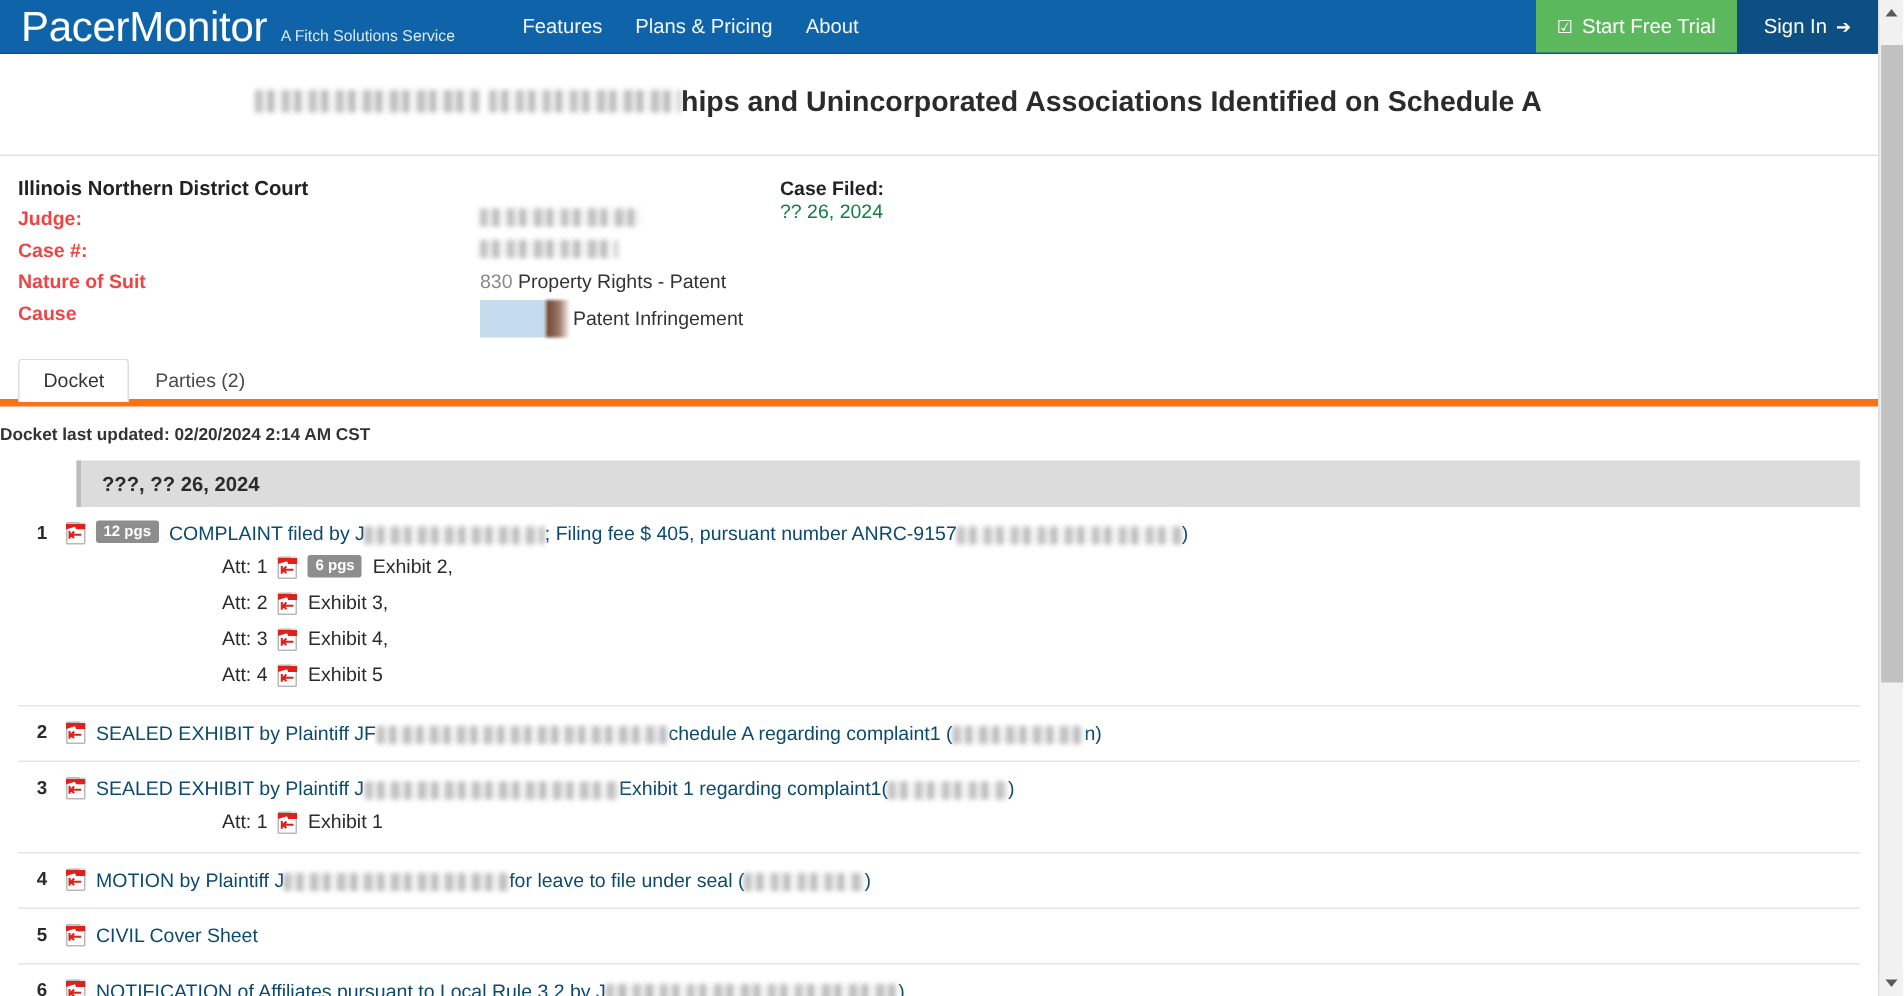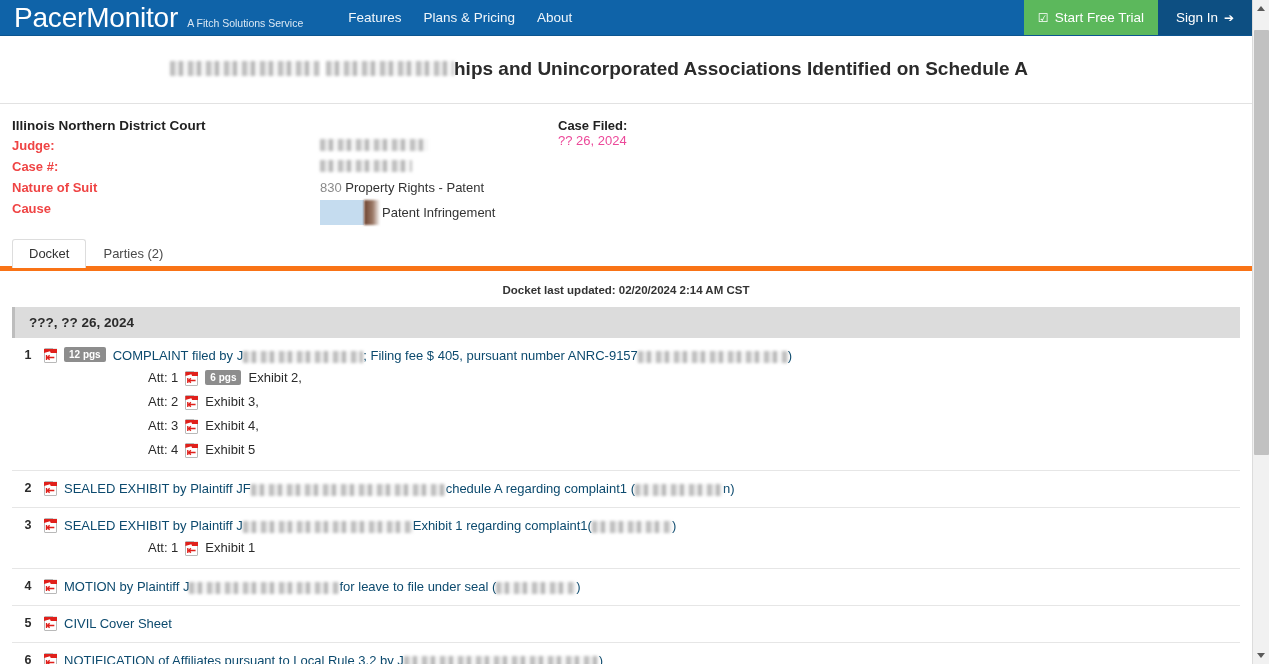--- a/index.html
+++ b/index.html
@@ -152,21 +152,21 @@
     vertical-align: middle; position: relative; top: -1px;
   }
   .cause-blur2 {
     display: inline-block; width: 16px; height: 25px;
     background: linear-gradient(90deg,#6d4330 0%, #9c7a68 55%, rgba(255,255,255,0) 100%);
     vertical-align: middle; position: relative; top: -1px; margin-right: 2px;
     filter: blur(1px);
   }
   .filed-row { display: flex; align-items: baseline; flex-direction: column; }
   .filed-label { font-size: 13px; font-weight: bold; color: #212121; width: 215px; }
-  .filed-val { font-size: 13px; color: #ec4899; margin-left: 38px; }
+  .filed-val { font-size: 13px; color: #15803d; }
 
   
   .tabs-wrap {
     padding-left: 12px;
     border-bottom: 5px solid #f97316;
     display: flex; align-items: center;
     height: 32px;
   }
   .tab {
     font-size: 13px; color: #4a4a4a;
@@ -179,33 +179,32 @@
   }
   .tab.active {
     background: #ffffff;
     border-color: #dddddd;
     border-radius: 3px 3px 0 0;
     color: #333333;
   }
 
   
   .last-updated {
-    text-align: center;
     font-size: 11.5px; font-weight: bold; color: #333333;
     padding: 13px 0 11px 0;
     width: 1252px;
   }
 
   
   .docket { padding: 0 12px 0 12px; }
   .date-bar {
     background: #dcdcdc;
     border-left: 3px solid #bdbdbd;
     padding: 8px 0 8px 14px;
-    font-size: 13.5px; font-weight: bold; color: #2b2b2b;
+    font-size: 13.5px; font-weight: bold; color: #2b2b2b; margin-left: 39px;
   }
   .entry {
     display: flex; align-items: flex-start;
     border-bottom: 1px solid #e6e6e6;
     padding: 9px 0 9px 0;
     min-height: 32px;
   }
   .entry-num {
     width: 32px; flex: 0 0 32px;
     font-size: 12.5px; font-weight: bold; color: #2b2b2b;

